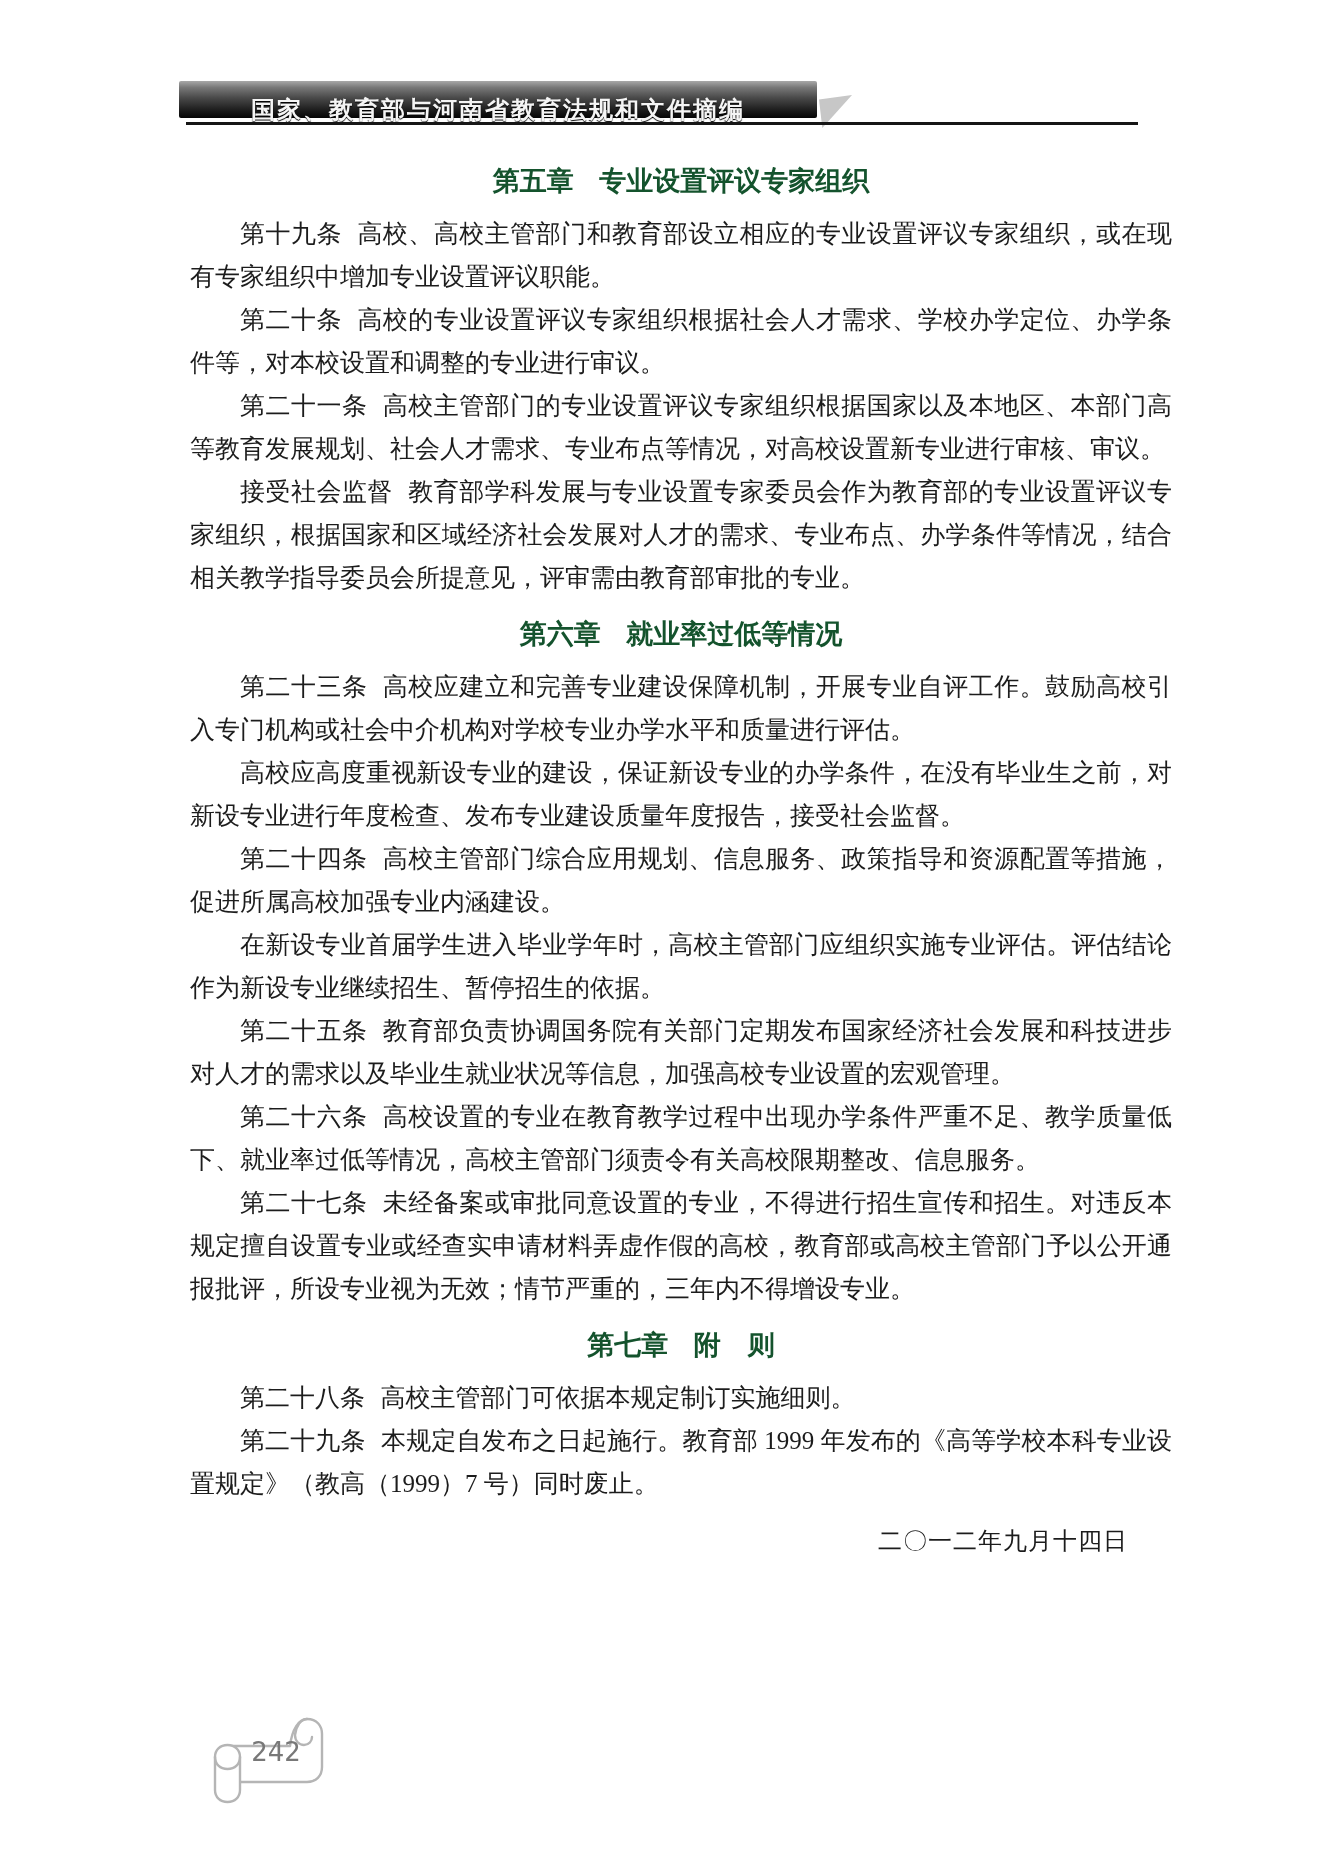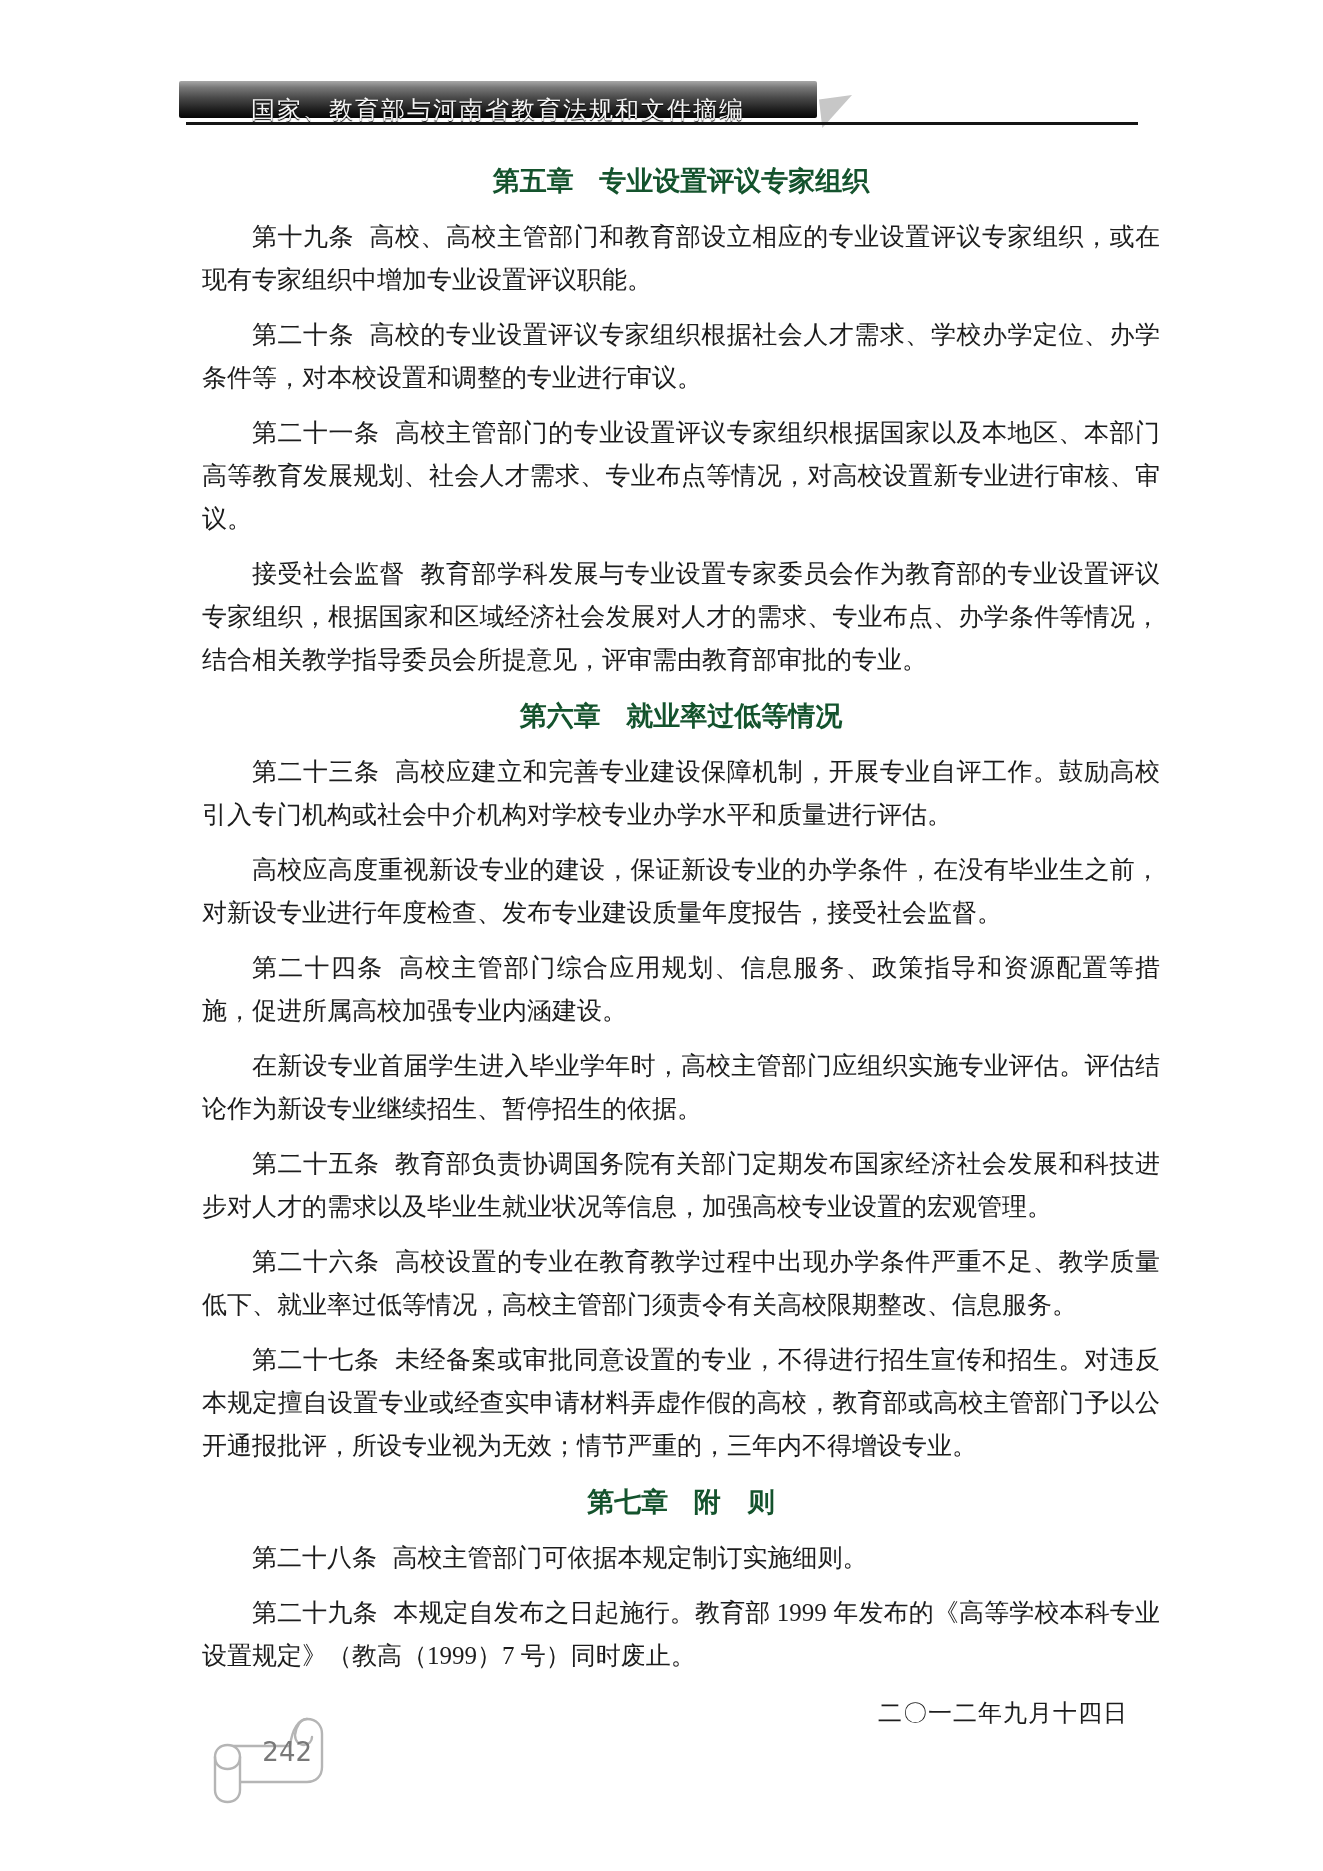--- a/index.html
+++ b/index.html
@@ -25,21 +25,21 @@
     height: 37px;
     background: linear-gradient(180deg, #a8a8a8 0%, #777777 18%, #4a4a4a 45%, #1b1b1b 80%, #050505 100%);
     border-radius: 2px;
     display: flex;
     align-items: center;
     justify-content: center;
   }
   .header-bar .title {
     color: #f5f5f5;
     font-size: 24px;
-    font-weight: normal;
+    font-weight: bold;
     letter-spacing: 2px;
     font-family: "Liberation Serif", "DejaVu Serif", serif;
     white-space: nowrap;
     text-shadow: 0 1px 1px #000;
     margin-top: 20px;
   }
   .header-arrow {
     position: absolute;
     left: 819px;
     top: 95px;
@@ -72,21 +72,21 @@
     line-height: 43px;
     font-weight: bold;
     text-align: center;
     font-family: "Liberation Sans", "DejaVu Sans", sans-serif;
     color: #14532d;
   }
   h2.chapter .ch-label {
     margin-right: 0.95em;
   }
   p.para {
-    margin: 12px;
+    margin: 0;
     text-indent: 2em;
   }
   p.para .art:not(:empty) {
     margin-right: 0.62em;
   }
   .date-line {
     margin-top: 15px;
     text-align: right;
     padding-right: 44px;
     font-size: 24px;
@@ -103,21 +103,21 @@
   .pagenum-wrap svg {
     position: absolute;
     left: 0;
     top: 0;
   }
   .pagenum-label {
     position: absolute;
     left: 34px;
     top: 26px;
     width: 72px;
-    text-align: right;
+    text-align: center;
     font-family: "DejaVu Sans", "Liberation Sans", sans-serif;
     font-size: 26px;
     color: #787878;
   }
 </style>
 </head>
 <body>
 
 <div class="page">
 

